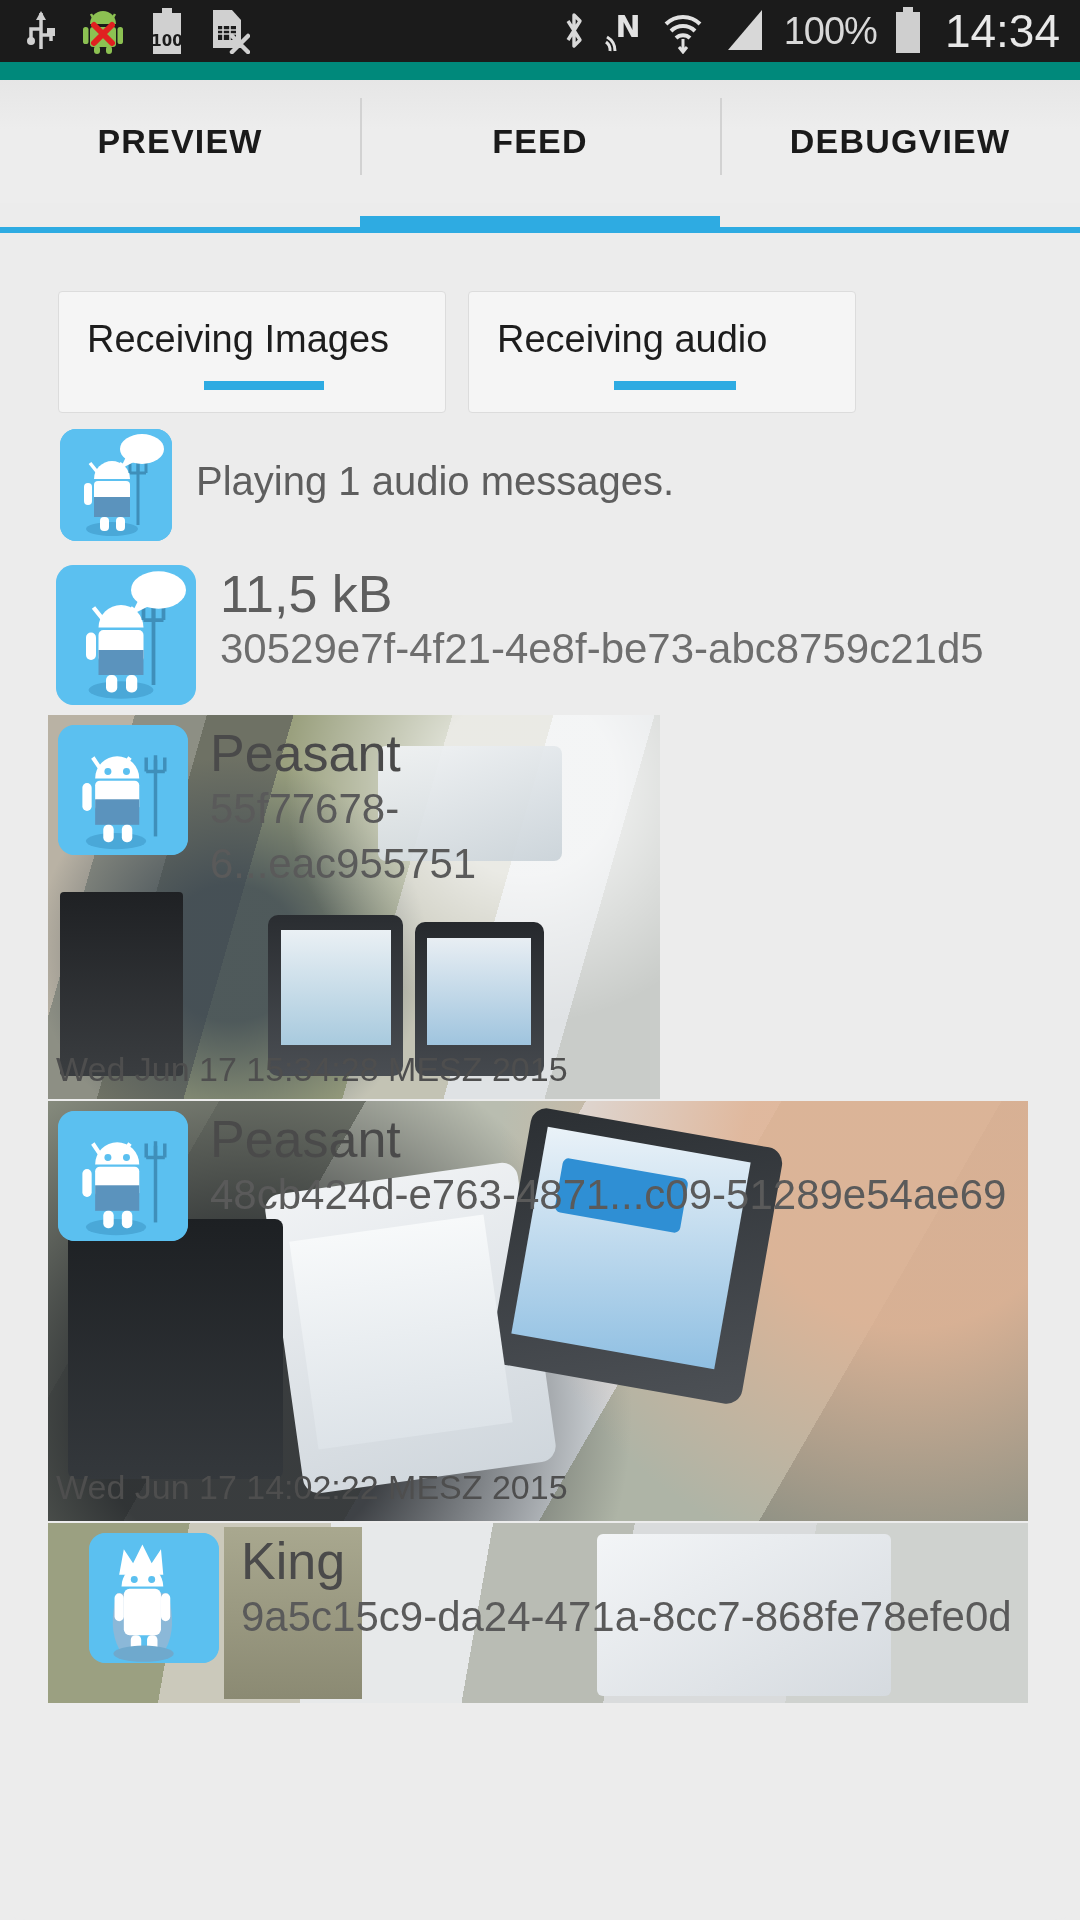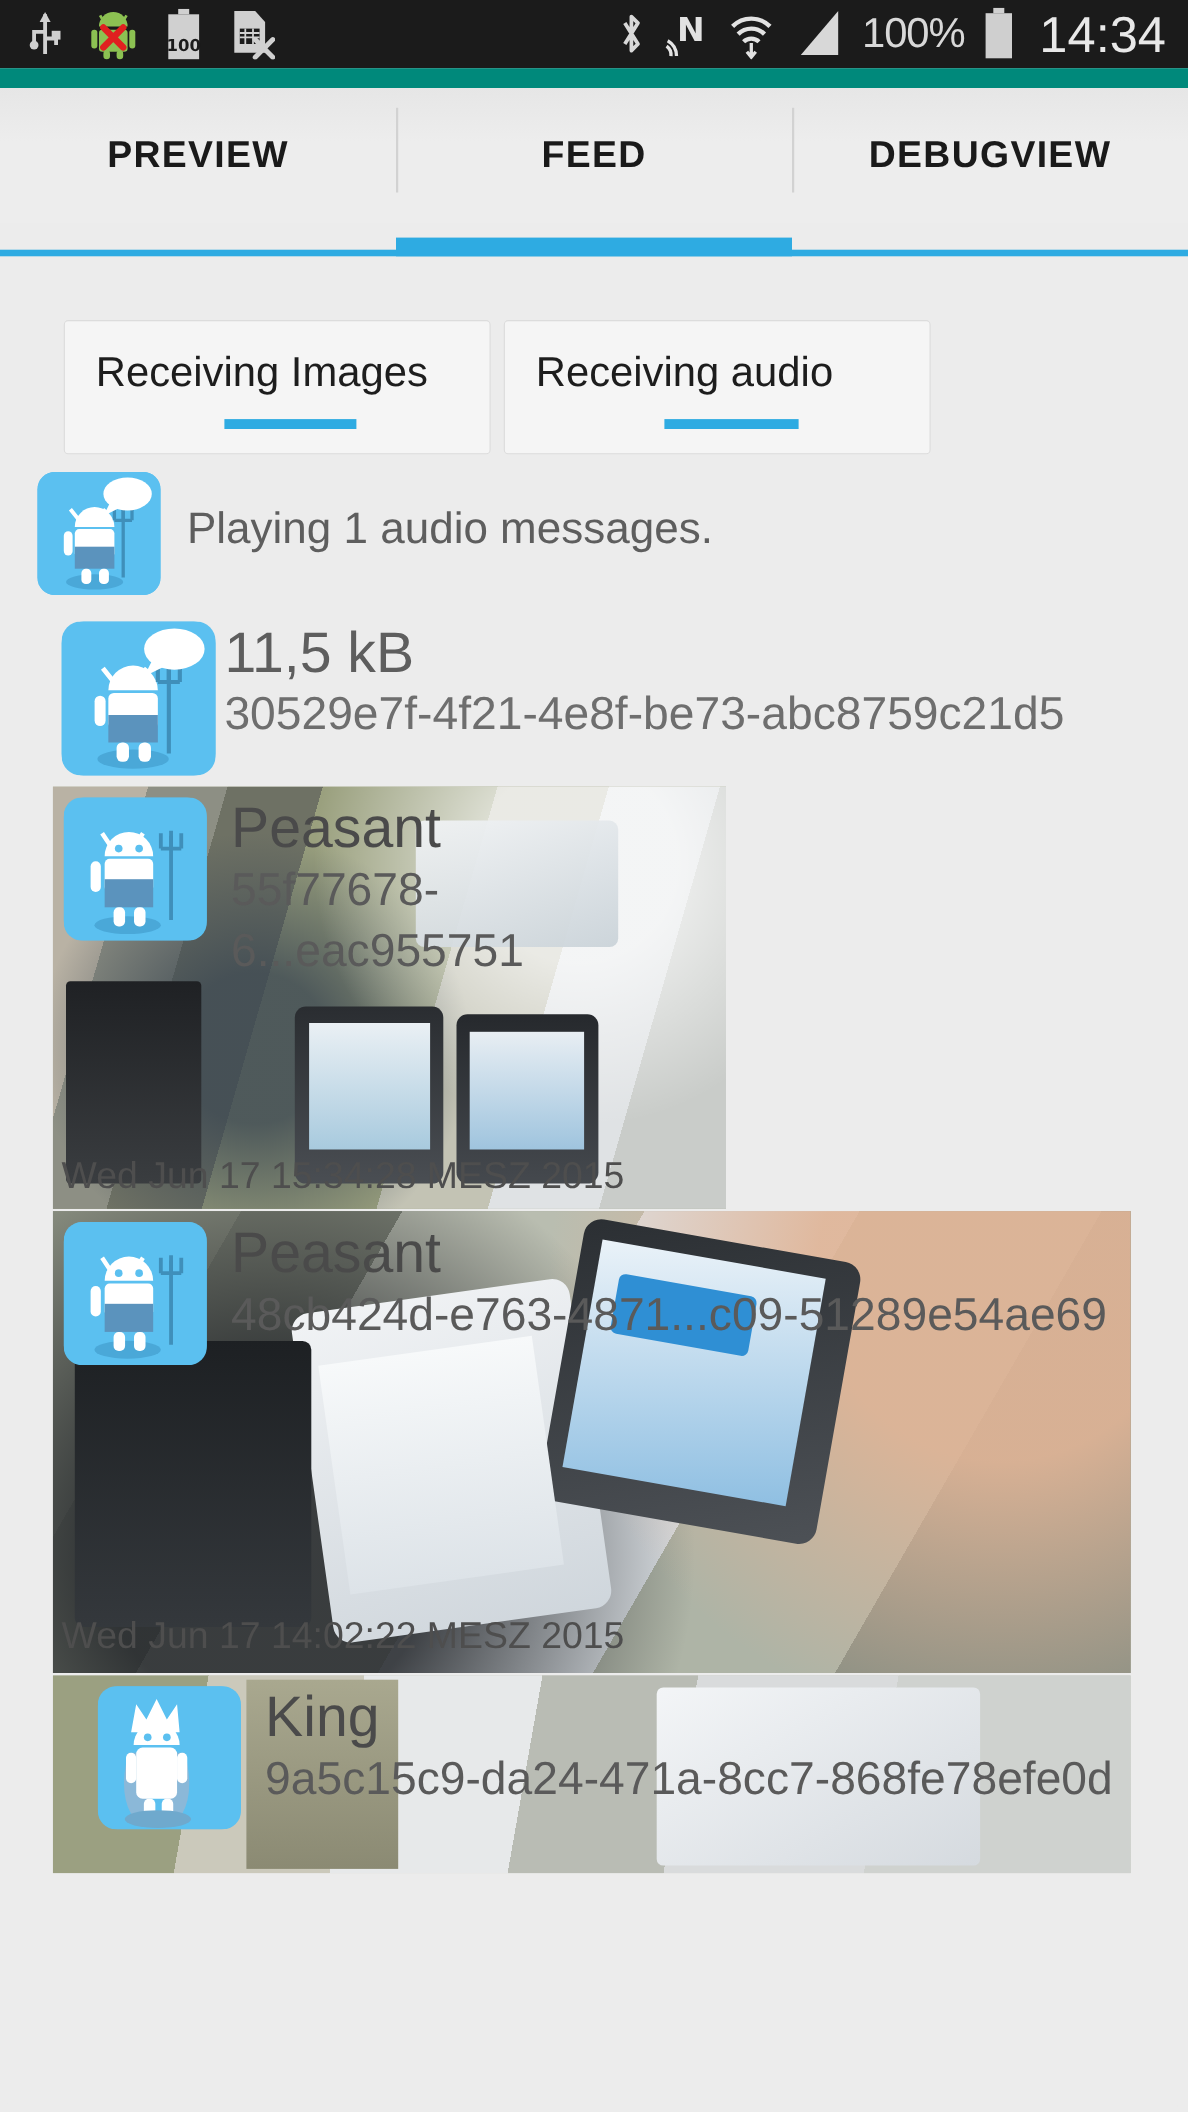--- a/index.html
+++ b/index.html
@@ -42,40 +42,40 @@
   .tabs-baseline {
     position:absolute; left:0; top:227px; width:1080px; height:6px; background:#2eabe2;
   }
   .tab-indicator {
     position:absolute; left:360px; top:216px; width:360px; height:17px; background:#2eabe2;
   }
 
   
   .content { position:absolute; left:0; top:233px; width:1080px; height:1687px; overflow:hidden; }
 
-  .status-cards { display:flex; gap:12px; padding:58px 0 0 58px; }
+  .status-cards { display:flex; gap:22px; padding:58px 0 0 58px; }
   .scard {
     width:388px; height:122px; background:#f5f5f5;
     border:1px solid #dcdcdc; border-radius:4px;
     position:relative; padding:26px 0 0 28px;
   }
   .scard-label { font-size:38px; color:#1d1d1d; white-space:nowrap; }
   .scard-bar { position:absolute; bottom:22px; left:145px; width:120px; height:9px; background:#2eabe2; }
   .scard.audio .scard-bar { left:145px; width:122px; }
 
   
   .feed { position:relative; }
 
-  .row-simple { display:flex; align-items:flex-start; padding:12px 0 0 34px; }
+  .row-simple { display:flex; align-items:flex-start; padding:12px 0 0 60px; }
   .avatar { width:112px; height:112px; border-radius:16px; background:#5bc0f0; flex:none; position:relative; }
   .avatar.big { width:140px; height:140px; border-radius:20px; }
   .row-simple .txt { font-size:40px; color:#5e5e5e; padding:30px 0 0 24px; }
 
   .row-msg { display:flex; align-items:flex-start; padding:12px 0 0 56px; }
-  .row-msg .meta { padding-left:8px; }
+  .row-msg .meta { padding-left:24px; }
   .row-msg .size { font-size:52px; color:#5e5e5e; line-height:1.12; }
   .row-msg .uuid { font-size:42px; color:#6e6e6e; line-height:1.25; }
 
   
   .photo-card { position:relative; margin-top:10px; overflow:hidden; }
   .photo-card .photo { position:absolute; inset:0; }
   .photo-overlay { position:relative; display:flex; align-items:flex-start; padding:10px 0 0 10px; }
   .photo-overlay .pav { width:130px; height:130px; border-radius:18px; background:#5bc0f0; flex:none; }
   .photo-overlay .pinfo { padding-left:22px; }
   .photo-name { font-size:52px; color:#4a4a4a; line-height:1.1; }

